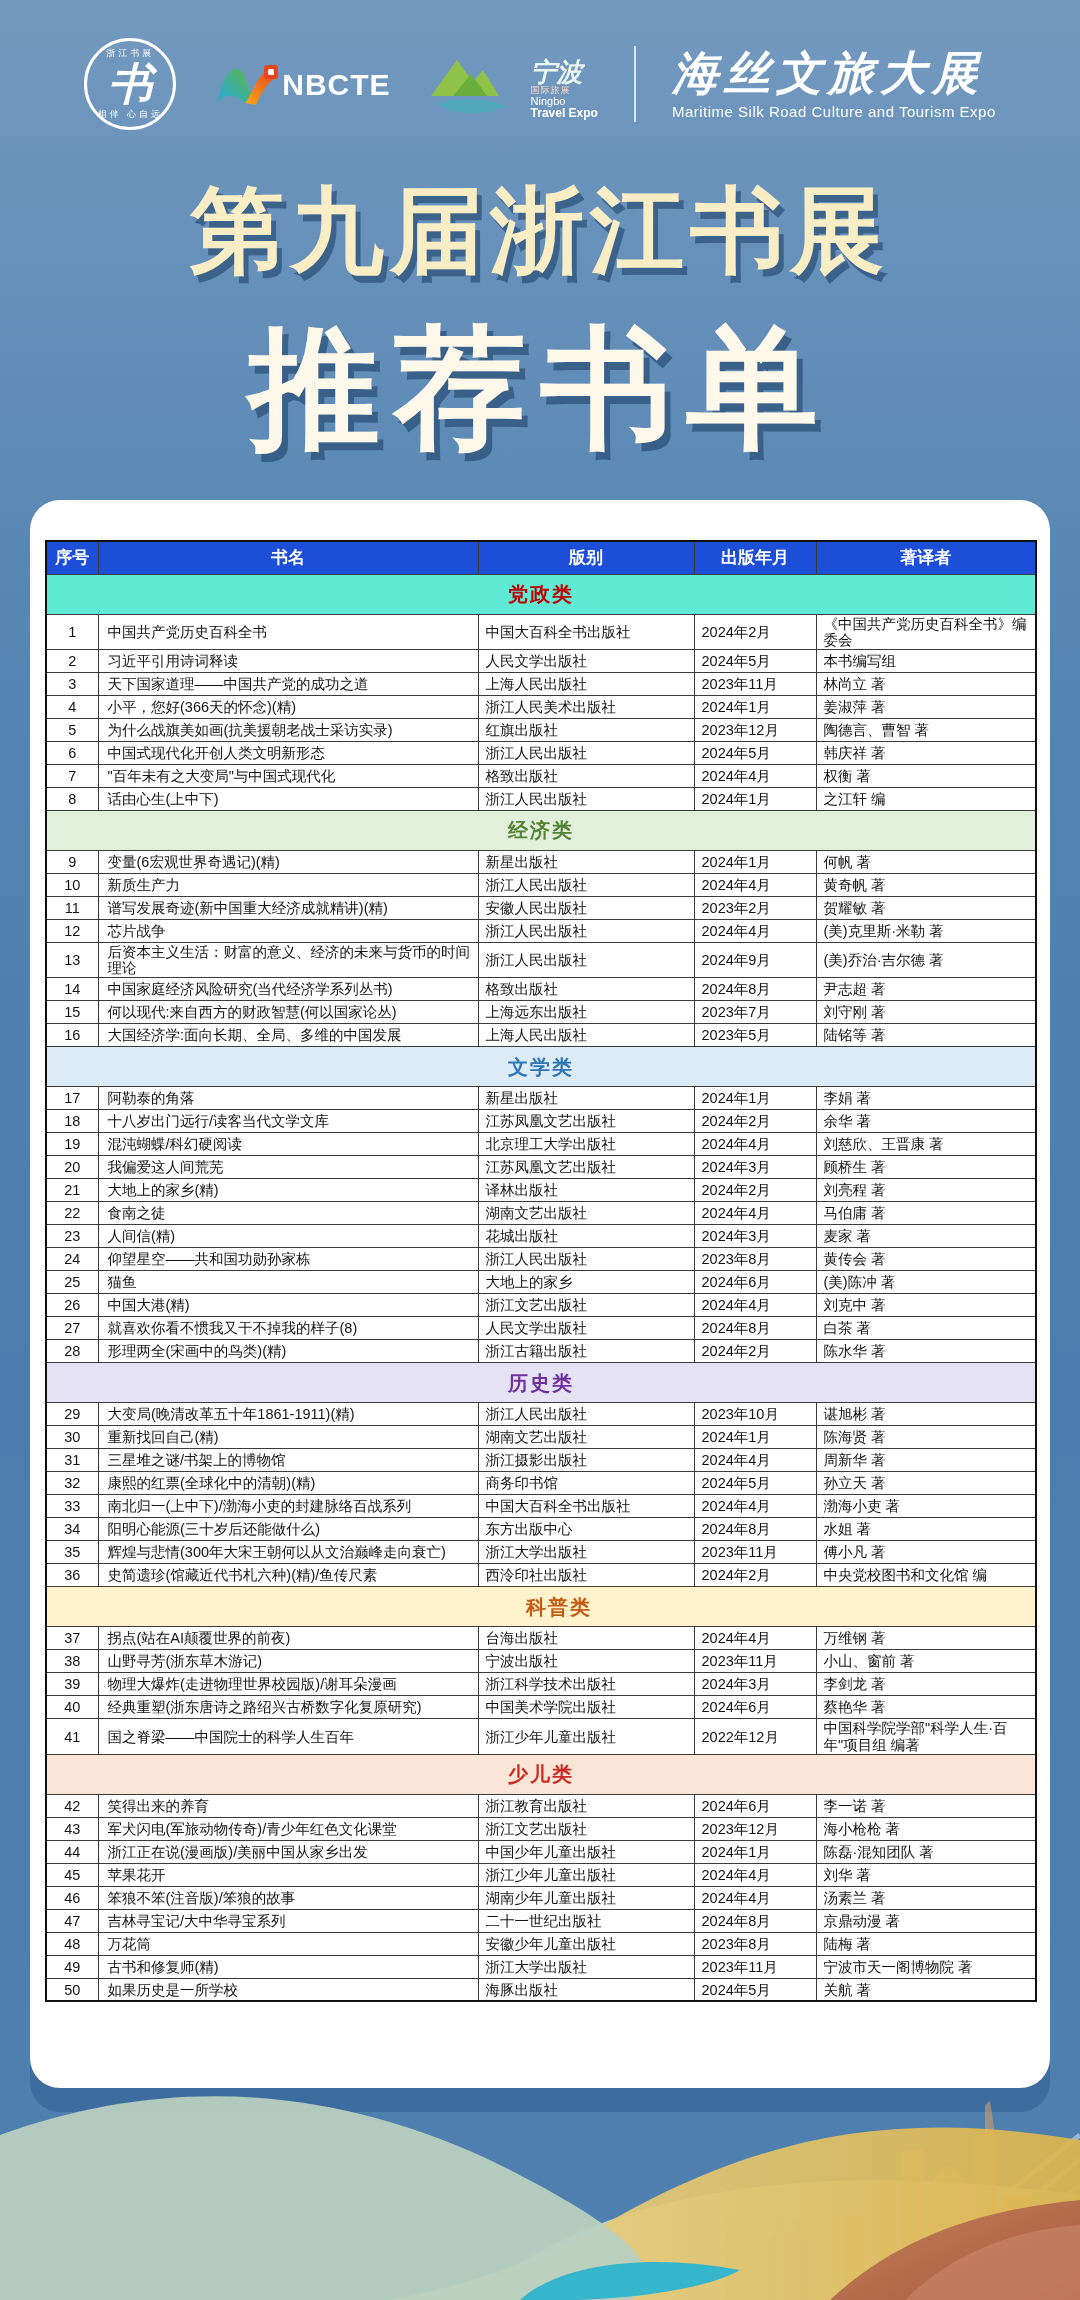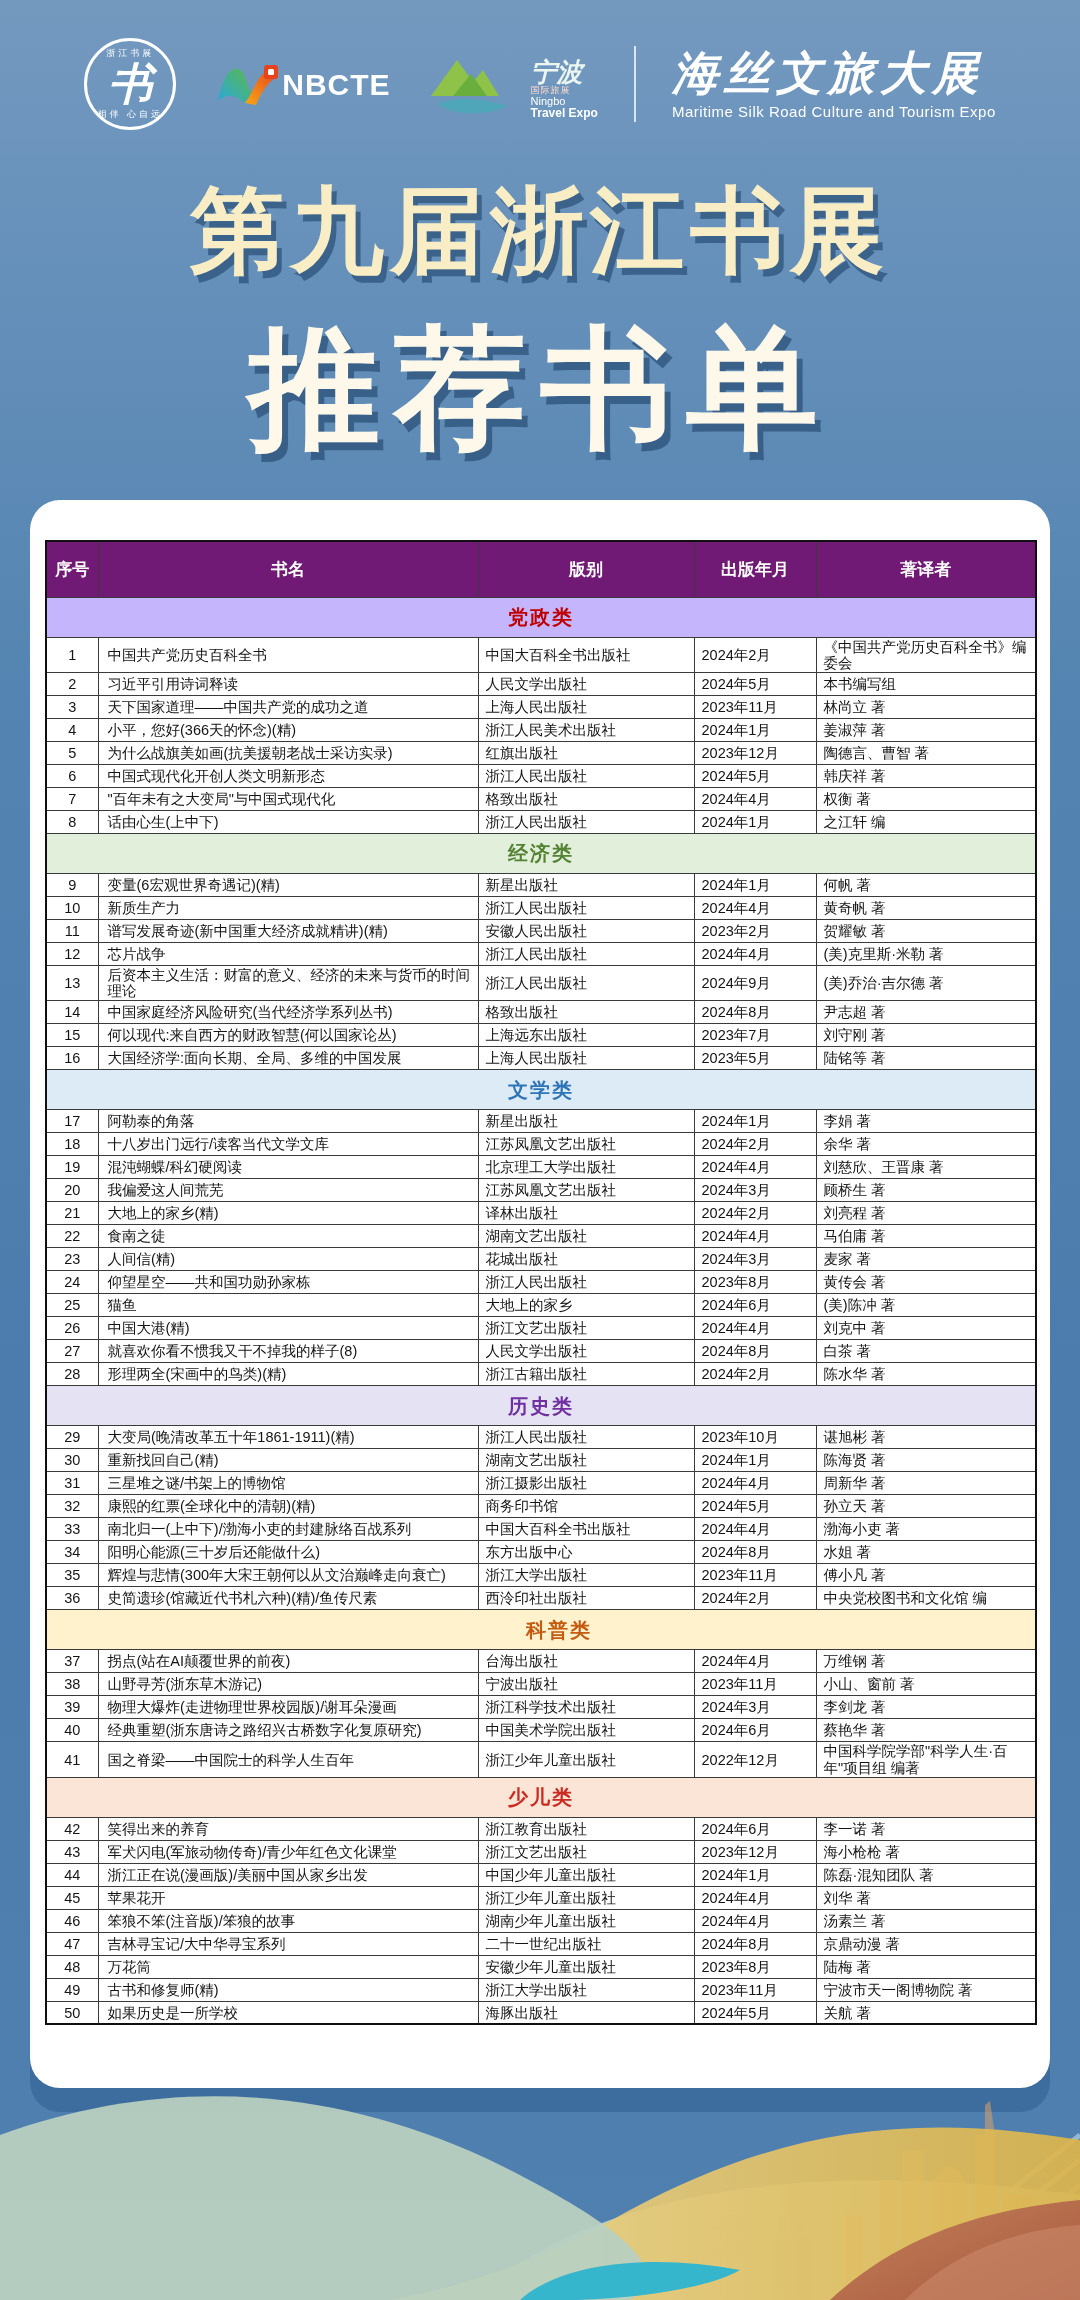--- a/index.html
+++ b/index.html
@@ -36,21 +36,21 @@
     text-shadow:5px 7px 0 rgba(24,60,99,.55);}
   .title-line2{font-size:132px;font-weight:900;letter-spacing:14px;color:#fdf8e9;
     text-shadow:6px 8px 0 rgba(24,60,99,.55);margin-top:6px;}
 
   
   .card-shadow{position:absolute;left:30px;top:524px;width:1020px;height:1588px;border-radius:30px;background:#3d6d9e;}
   .card{position:absolute;left:30px;top:500px;width:1020px;height:1588px;border-radius:30px;background:#fff;padding:40px 15px 0 15px;}
   table{border-collapse:collapse;width:990px;table-layout:fixed;}
   table,td,th{border:1px solid #3a3a3a;}
   table{border:2px solid #101010;}
-  th{background:#701a75;color:#fff;font-size:17px;font-weight:bold;height:56px;text-align:center;}
+  th{background:#1d4ed8;color:#fff;font-size:17px;font-weight:bold;height:33px;text-align:center;}
   td{font-size:14.5px;color:#141414;height:23px;line-height:1.12;padding:1px 4px;word-break:break-word;vertical-align:middle;}
   td.no{text-align:center;padding:1px 0;}
   td.title{padding-left:9px;}
   td.pub,td.date,td.auth{padding-left:7px;}
   tr.section td{height:40px;text-align:center;font-size:20px;font-weight:bold;letter-spacing:2px;border-left:2px solid #101010;border-right:2px solid #101010;}
 
   
   .footer-art{position:absolute;left:0;bottom:0;width:1080px;height:235px;}
 </style>
 </head>
@@ -124,21 +124,21 @@
       <tr>
         <th>序号</th>
         <th>书名</th>
         <th>版别</th>
         <th>出版年月</th>
         <th>著译者</th>
       </tr>
     </thead>
     <tbody id="table-body">
         <tr class="section">
-          <td colspan="5" style="background: #c4b5fd; color: rgb(192, 0, 0); margin-left: 32px;">党政类</td>
+          <td colspan="5" style="background: #5eead4; color: rgb(192, 0, 0); margin-left: 32px;">党政类</td>
         </tr>
         <tr>
           <td class="no">1</td>
           <td class="title">中国共产党历史百科全书</td>
           <td class="pub">中国大百科全书出版社</td>
           <td class="date">2024年2月</td>
           <td class="auth">《中国共产党历史百科全书》编委会</td>
         </tr>
         <tr>
           <td class="no">2</td>

